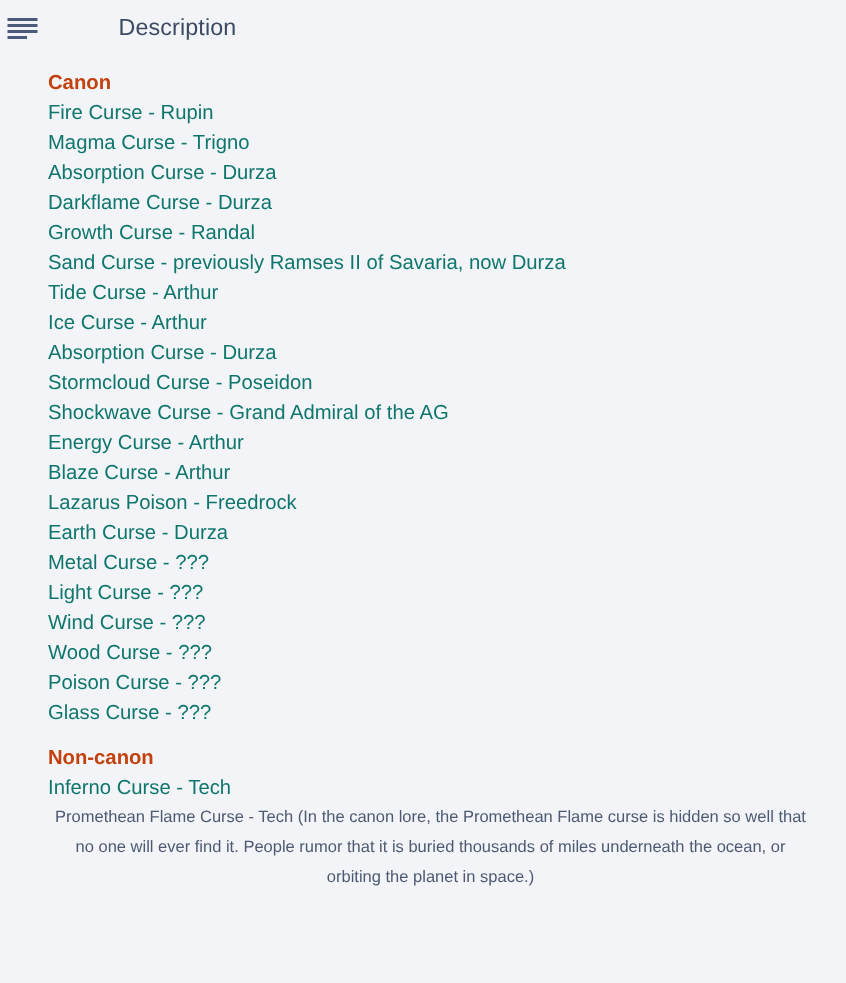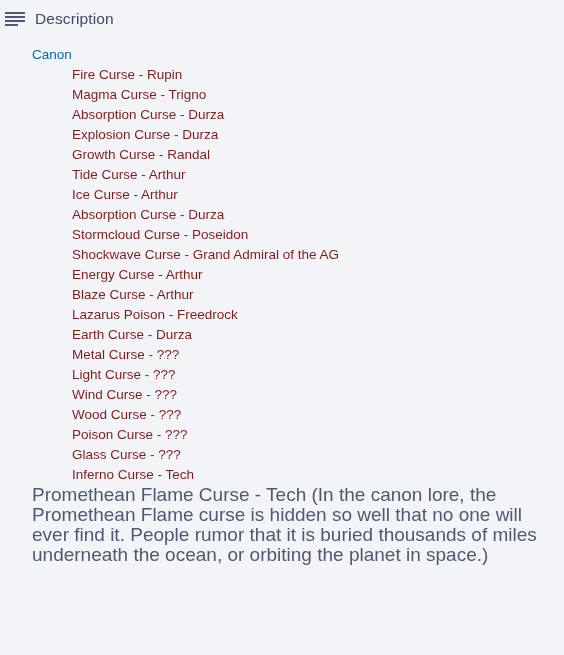--- a/index.html
+++ b/index.html
@@ -22,20 +22,21 @@
     position: relative;
   }
 
   
   #panel-header {
     display: flex;
     align-items: center;
     height: 38px;
     padding-left: 5px;
     box-sizing: border-box;
+    gap: 44px;
   }
 
   .desc-icon {
     width: 22px;
     height: 20px;
     display: flex;
     flex-direction: column;
     justify-content: center;
     gap: 2px;
     flex: 0 0 auto;
@@ -60,43 +61,43 @@
   }
 
   
   #panel-body {
     padding: 0 22px 0 32px;
     box-sizing: border-box;
   }
 
   .section-heading {
     font-size: 13.5px;
-    font-weight: normal;
-    color: #0369a1;
+    font-weight: bold;
+    color: #c2410c;
     line-height: 20px;
     margin: 0;
     padding-top: 10px;
   }
   .section-heading.first {
     padding-top: 7px;
   }
 
   .curse-line {
     font-size: 13.5px;
-    color: #7f1d1d;
+    color: #0f766e;
     line-height: 20px;
     white-space: nowrap;
-    margin-left: 40px;
   }
 
   .note-paragraph {
-    font-size: 19px;
+    font-size: 11px;
     color: #4e5a72;
     line-height: 20px;
     max-width: 512px;
+    text-align: center;
   }
 </style>
 </head>
 <body>
 
 <div id="panel">
 
   <div id="panel-header">
     <span class="desc-icon">
       <i class="l1"></i>
@@ -107,38 +108,40 @@
     <span id="panel-title">Description</span>
   </div>
 
   <div id="panel-body">
 
     <div>
       <div class="section-heading first">Canon</div>
       <div class="curse-line">Fire Curse - Rupin</div>
       <div class="curse-line">Magma Curse - Trigno</div>
       <div class="curse-line">Absorption Curse - Durza</div>
-      <div class="curse-line">Explosion Curse - Durza</div>
+      <div class="curse-line">Darkflame Curse - Durza</div>
       <div class="curse-line">Growth Curse - Randal</div>
+      <div class="curse-line">Sand Curse - previously Ramses II of Savaria, now Durza</div>
       <div class="curse-line">Tide Curse - Arthur</div>
       <div class="curse-line">Ice Curse - Arthur</div>
       <div class="curse-line">Absorption Curse - Durza</div>
       <div class="curse-line">Stormcloud Curse - Poseidon</div>
       <div class="curse-line">Shockwave Curse - Grand Admiral of the AG</div>
       <div class="curse-line">Energy Curse - Arthur</div>
       <div class="curse-line">Blaze Curse - Arthur</div>
       <div class="curse-line">Lazarus Poison - Freedrock</div>
       <div class="curse-line">Earth Curse - Durza</div>
       <div class="curse-line">Metal Curse - ???</div>
       <div class="curse-line">Light Curse - ???</div>
       <div class="curse-line">Wind Curse - ???</div>
       <div class="curse-line">Wood Curse - ???</div>
       <div class="curse-line">Poison Curse - ???</div>
       <div class="curse-line">Glass Curse - ???</div>
     </div>
 
     <div>
+      <div class="section-heading">Non-canon</div>
       <div class="curse-line">Inferno Curse - Tech</div>
       <div class="note-paragraph">Promethean Flame Curse - Tech (In the canon lore, the Promethean Flame curse is hidden so well that no one will ever find it. People rumor that it is buried thousands of miles underneath the ocean, or orbiting the planet in space.)</div>
     </div>
 
   </div>
 </div>
 
 </body></html>

